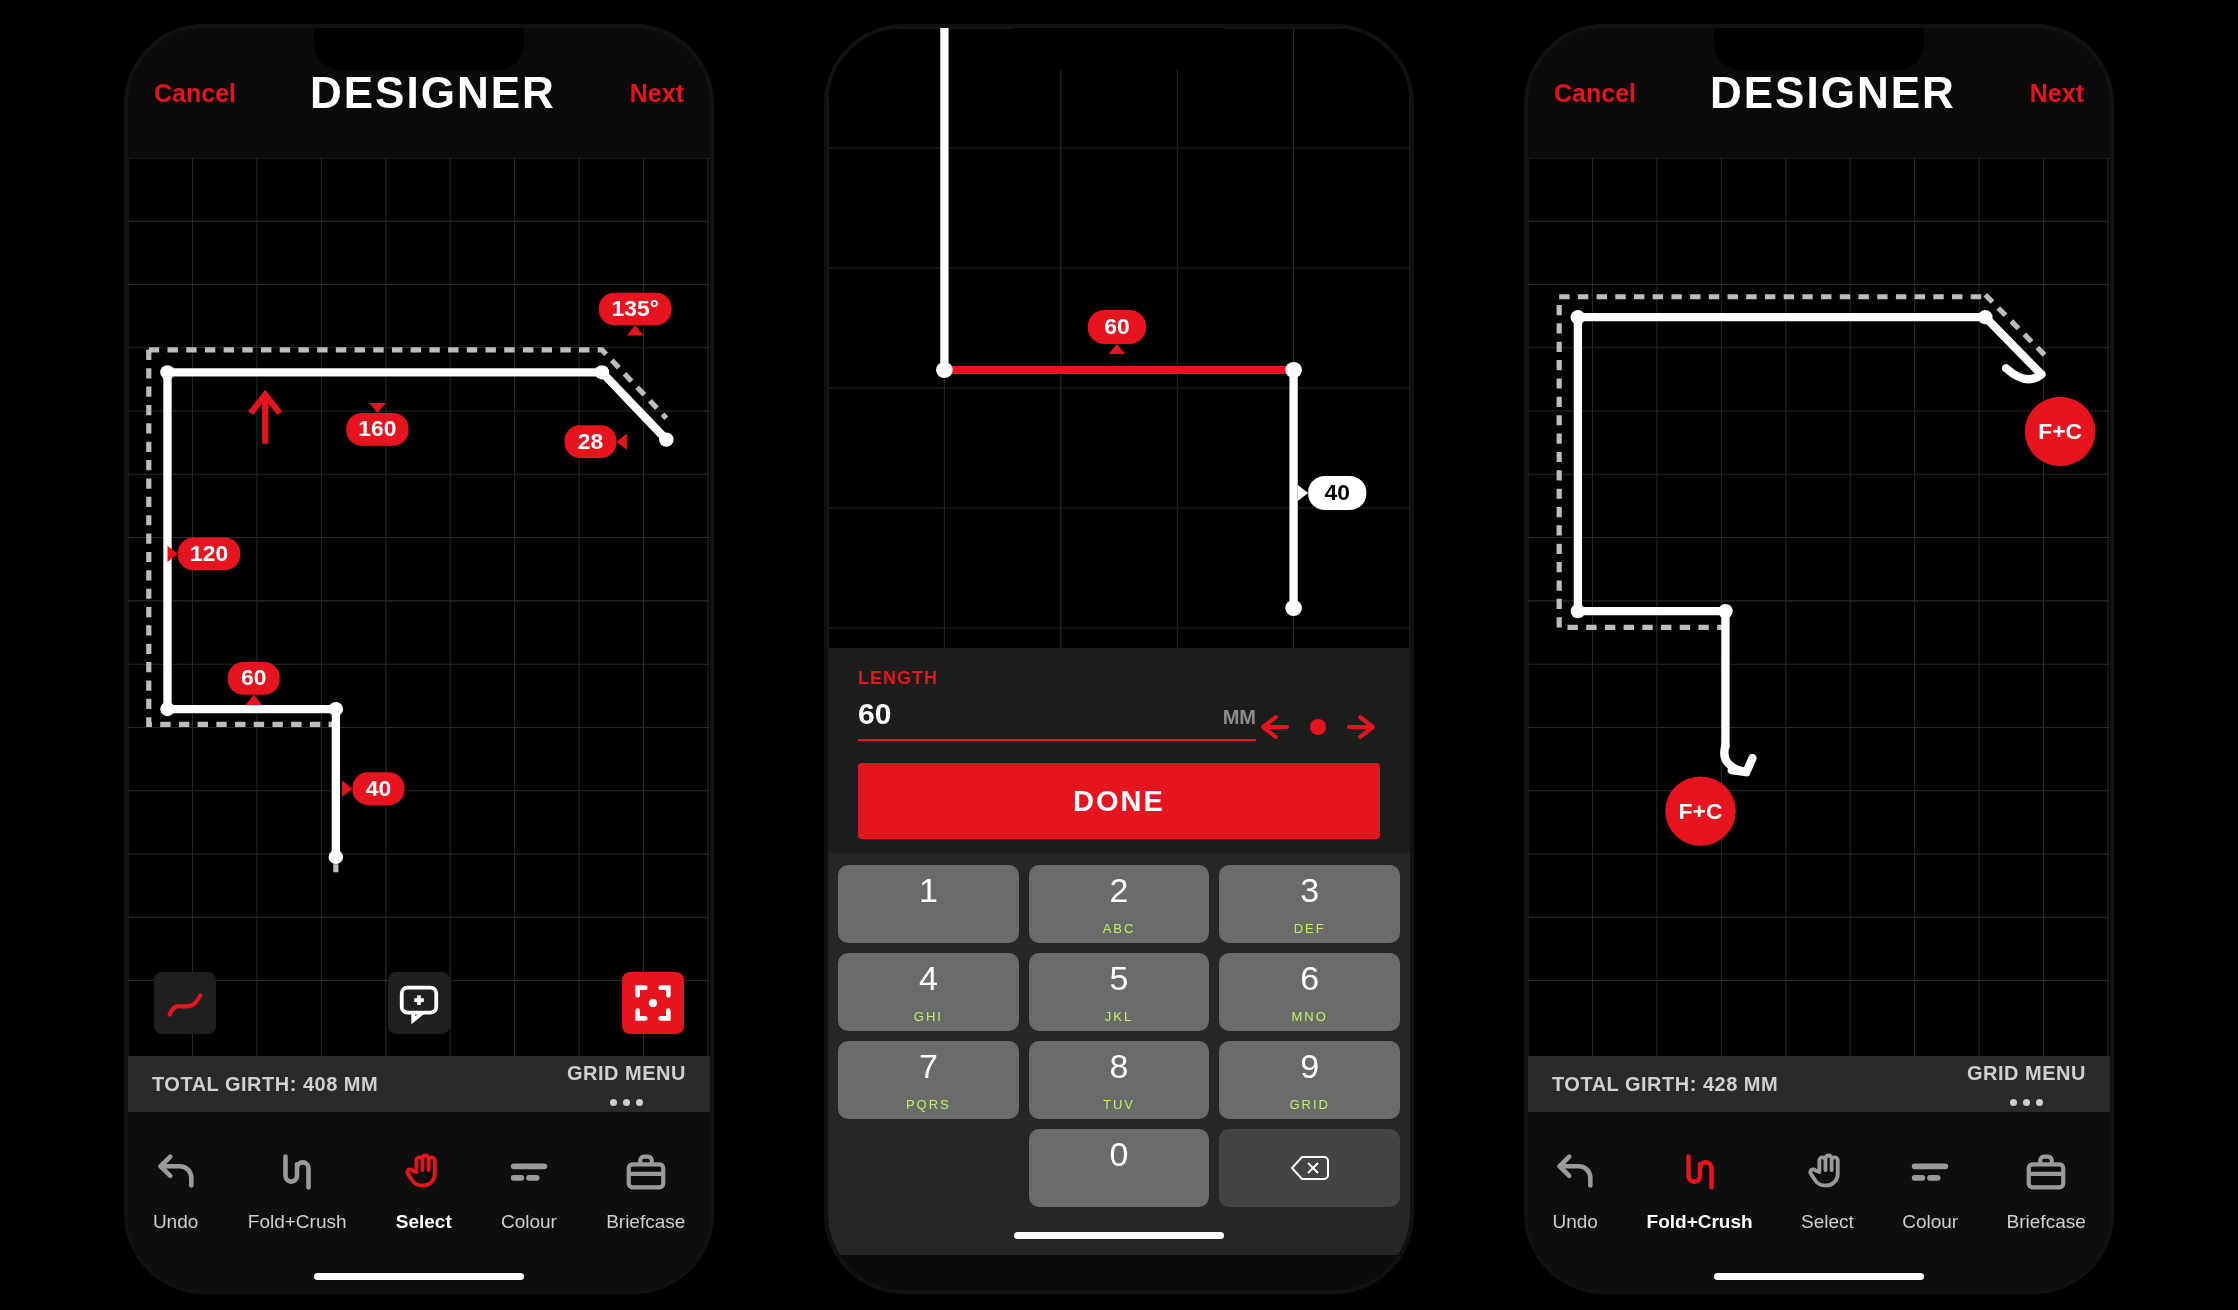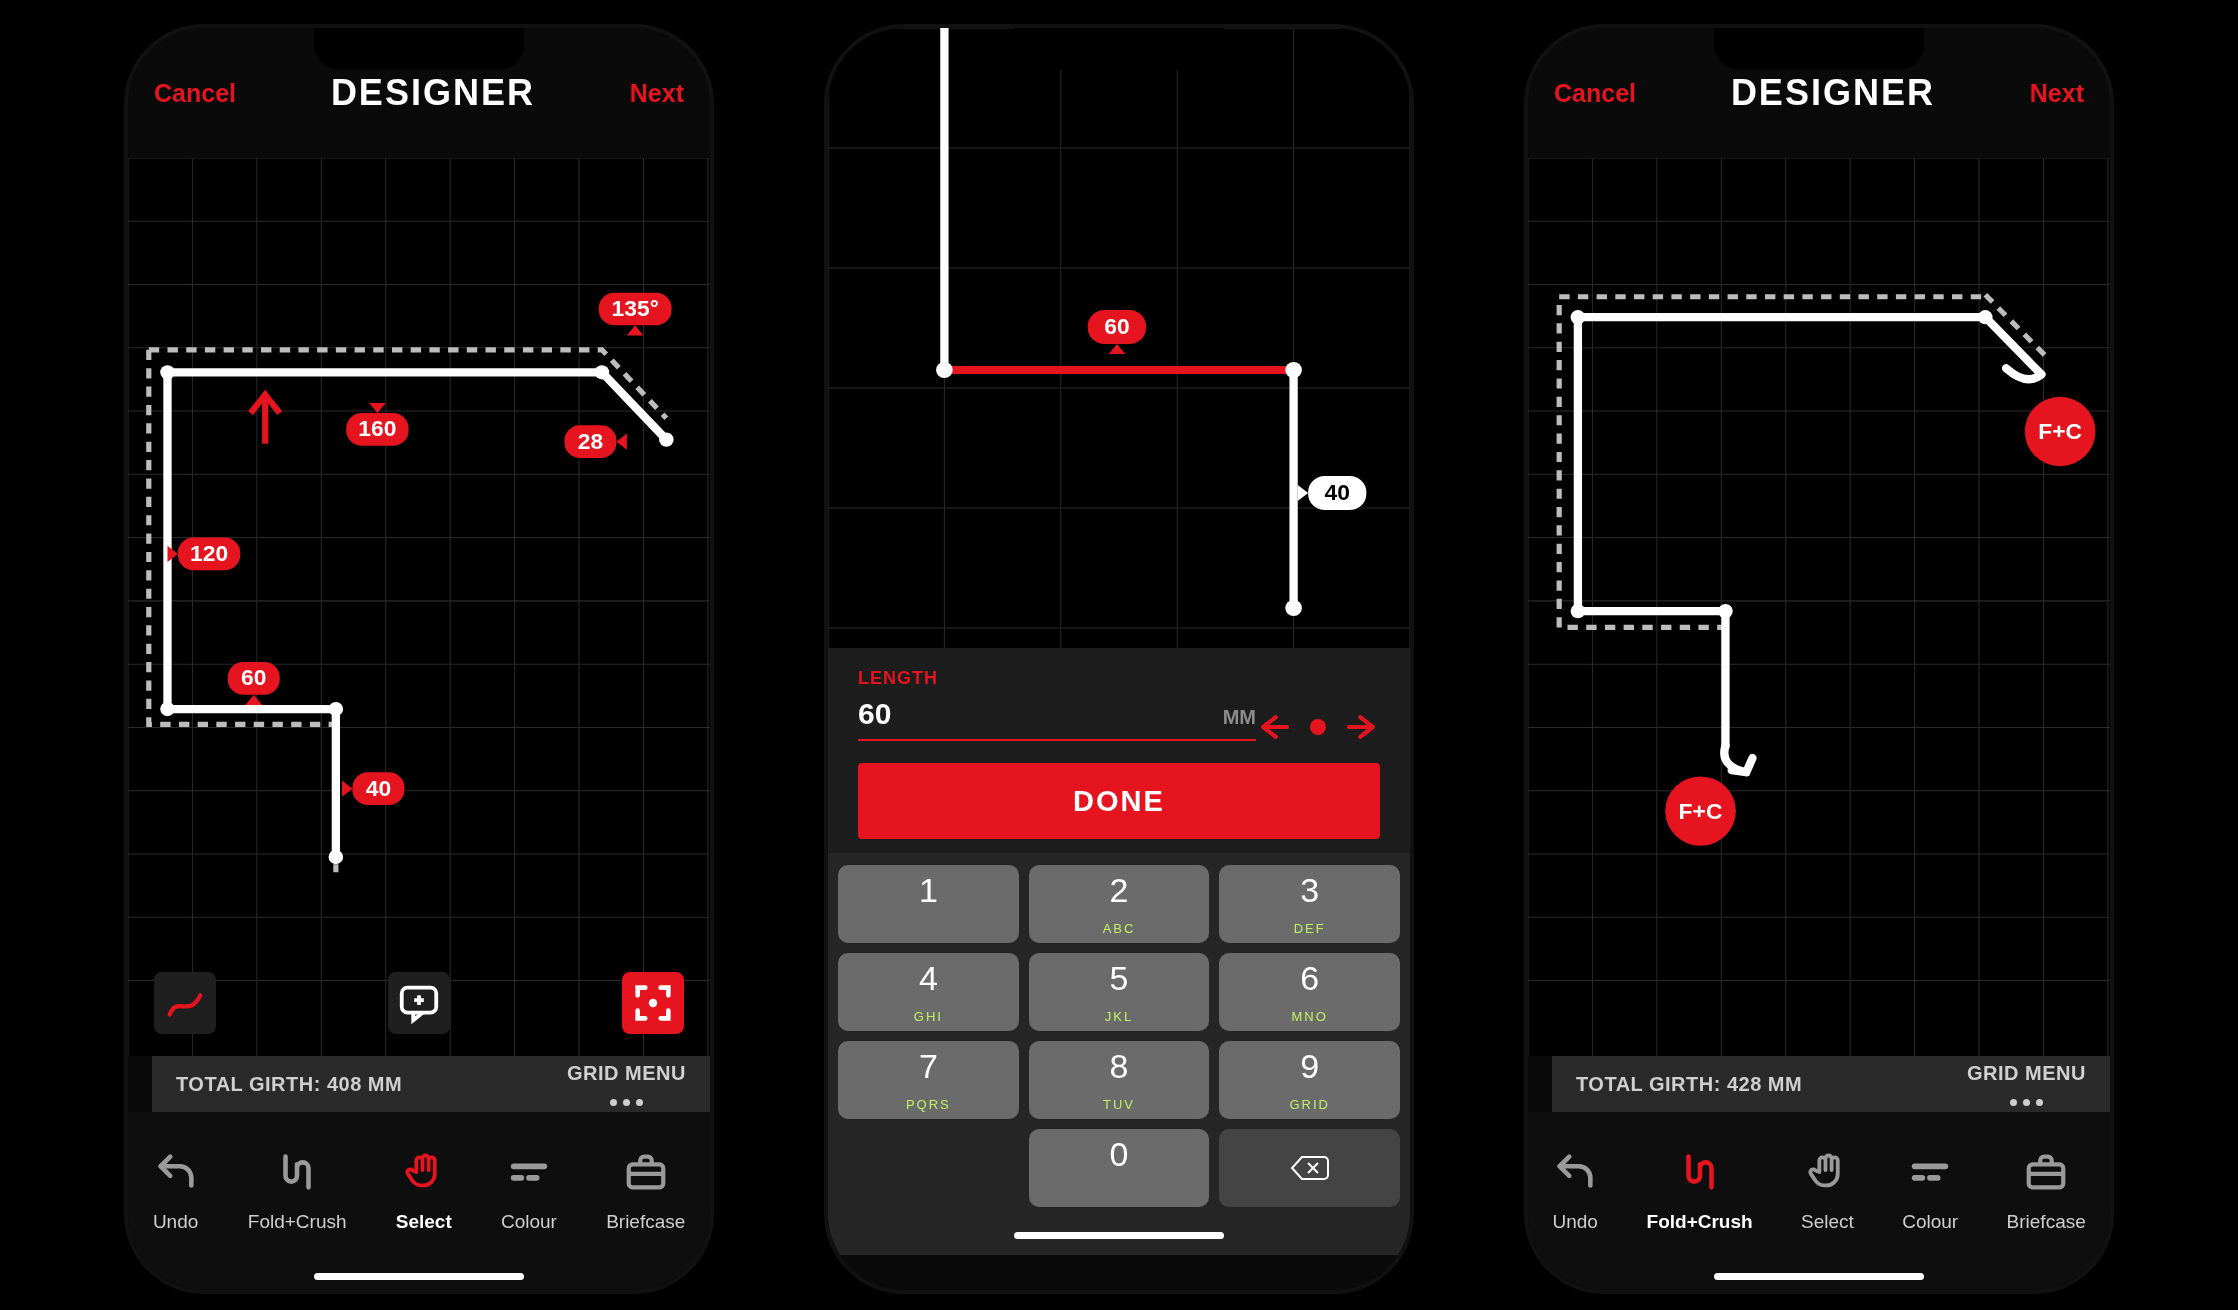--- a/index.html
+++ b/index.html
@@ -16,21 +16,21 @@
     --text-dim:#8c8c8c;
     --white:#fff;
   }
   *{box-sizing:border-box;font-family:-apple-system,Helvetica,Arial,sans-serif;}
   body{margin:0;background:var(--bg);color:var(--white);width:2238px;height:1310px;overflow:hidden;}
   .stage{display:flex;gap:110px;justify-content:center;align-items:flex-start;padding:24px 40px;}
   .phone{position:relative;width:590px;height:1270px;background:var(--phone-bg);border-radius:80px;border:4px solid #111;overflow:hidden;display:flex;flex-direction:column;}
   .notch{position:absolute;top:0;left:50%;transform:translateX(-50%);width:210px;height:42px;background:#000;border-bottom-left-radius:26px;border-bottom-right-radius:26px;z-index:10;}
   .navbar{display:flex;justify-content:space-between;align-items:center;padding:0 26px;height:130px;}
   .nav-side{color:var(--red);font-weight:700;font-size:25px;}
-  .nav-title{font-size:36px;font-weight:800;letter-spacing:2px;font-family:Impact,"Arial Black",sans-serif;color:var(--white);}
+  .nav-title{font-size:44px;font-weight:800;letter-spacing:2px;font-family:Impact,"Arial Black",sans-serif;color:var(--white);}
   .canvas-wrap{position:relative;flex:1;}
   svg.canvas{position:absolute;inset:0;width:100%;height:100%;}
   .gridbg{fill:#000;}
   .dashed{stroke:var(--dashed);stroke-width:5;stroke-dasharray:10 8;fill:none;}
   .solid{stroke:var(--white);stroke-width:8;fill:none;stroke-linecap:round;stroke-linejoin:round;}
   .solid-red{stroke:var(--red);stroke-width:8;fill:none;stroke-linecap:round;}
   .node{fill:var(--white);}
   .red-arrow{stroke:var(--red);stroke-width:6;fill:none;}
   .pill{fill:var(--red);}
   .pill-text{fill:var(--white);font-size:22px;font-weight:800;text-anchor:middle;dominant-baseline:middle;}
@@ -40,21 +40,21 @@
   .fc-text{fill:var(--white);font-size:22px;font-weight:800;text-anchor:middle;dominant-baseline:middle;}
   .hook{stroke:var(--white);stroke-width:8;fill:none;stroke-linecap:round;}
 
   
   .float-row{position:absolute;left:0;right:0;bottom:0;display:flex;justify-content:space-between;align-items:center;padding:0 26px 22px 26px;pointer-events:none;}
   .sq-btn{width:62px;height:62px;border-radius:8px;display:flex;align-items:center;justify-content:center;pointer-events:auto;}
   .sq-dark{background:#1f1f1f;}
   .sq-red{background:var(--red);}
 
   
-  .statusbar{background:var(--statusbar);display:flex;justify-content:space-between;align-items:center;height:56px;padding:0 24px;font-size:20px;font-weight:700;letter-spacing:.5px;color:#d0d0d0;margin-left:24px;}
+  .statusbar{background:var(--statusbar);display:flex;justify-content:space-between;align-items:center;height:56px;padding:0 24px;font-size:20px;font-weight:700;letter-spacing:.5px;color:#d0d0d0;}
   .statusbar .right{display:flex;align-items:center;gap:14px;flex-direction:column;}
   .dots{display:flex;gap:6px;}
   .dots span{width:7px;height:7px;border-radius:50%;background:#cfcfcf;}
 
   
   .toolbar{background:#0e0e0e;height:150px;display:flex;justify-content:space-around;align-items:center;padding-top:8px;}
   .tbitem{display:flex;flex-direction:column;align-items:center;gap:16px;color:#cfcfcf;font-size:19px;}
   .tbitem.active-red{color:var(--red);}
   .tbicon{width:46px;height:46px;}
   .homebar{height:28px;display:flex;align-items:center;justify-content:center;background:#0e0e0e;}

